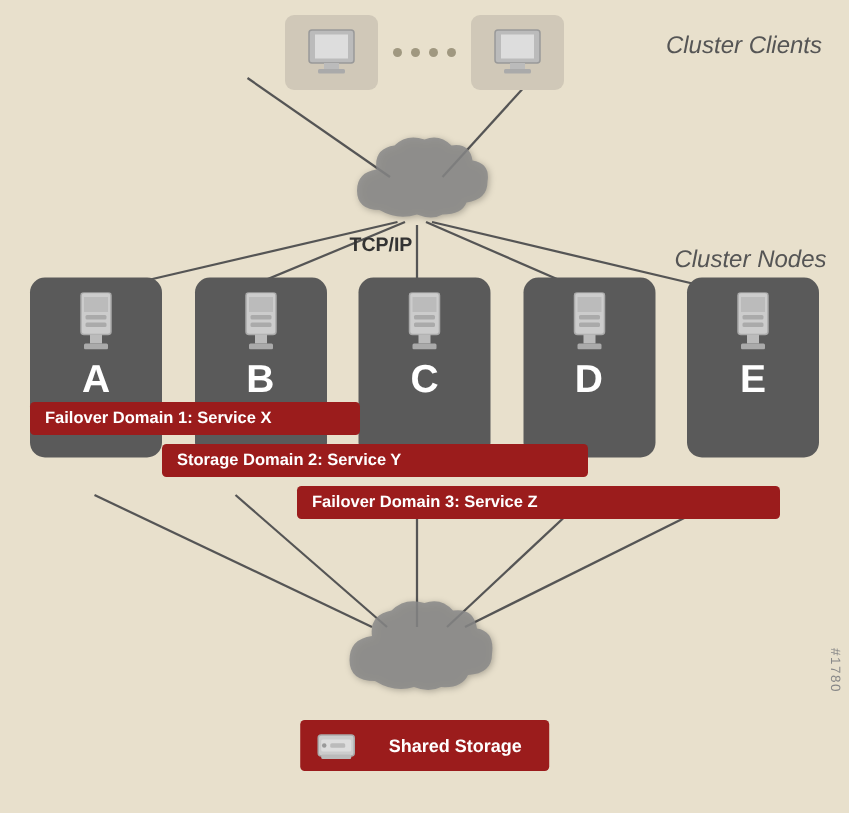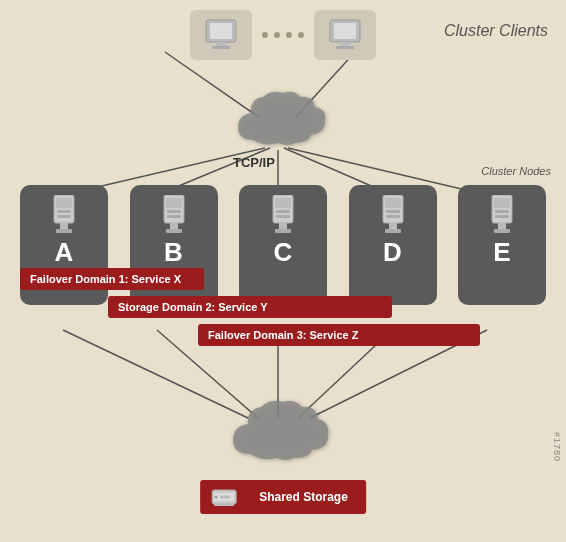--- a/index.html
+++ b/index.html
@@ -62,21 +62,21 @@
       color: #333;
       font-weight: bold;
       margin-top: 5px;
     }
 
     
     .cluster-nodes-label {
       position: absolute;
       top: 165px;
       right: 15px;
-      font-size: 11px;
+      font-size: 16px;
       color: #555;
       font-style: italic;
     }
 
     
     .nodes-row {
       position: absolute;
       top: 185px;
       left: 20px;
       right: 20px;
@@ -296,29 +296,29 @@
       <rect x="9" y="20" width="14" height="3" rx="1" fill="#aaa"></rect>
       <rect x="12" y="28" width="8" height="6" fill="#bbb"></rect>
       <rect x="8" y="34" width="16" height="4" rx="1" fill="#aaa"></rect>
     </svg>
     <span class="node-label">E</span>
   </div>
 </div>
 
 <div class="failover-bars">
 
-  <div class="failover-bar" style="left:0px; width:184px; top:0px;">
+  <div class="failover-bar" style="left:0px; width:220px; top:0px;">
     <span>Failover Domain 1: Service X</span>
   </div>
 
   <div class="failover-bar" style="left:88px; width:284px; top:28px;">
     <span>Storage Domain 2: Service Y</span>
   </div>
 
-  <div class="failover-bar" style="left:178px; width:282px; top:56px;">
+  <div class="failover-bar" style="left:178px; width:322px; top:56px;">
     <span>Failover Domain 3: Service Z</span>
   </div>
 </div>
 
 <div class="bottom-cloud" style="bottom:78px;">
   <svg class="cloud-svg" width="110" height="70" viewBox="0 0 110 70">
     <path d="M22,60 Q5,60 5,46 Q5,32 20,30 Q18,16 33,13 Q42,4 55,8 Q66,4 74,13 Q88,11 90,25 Q102,27 100,42 Q100,55 84,56 Q80,65 66,64 Q58,68 48,64 Q35,68 22,60 Z" fill="#888" opacity="0.85"></path>
   </svg>
 </div>
 

